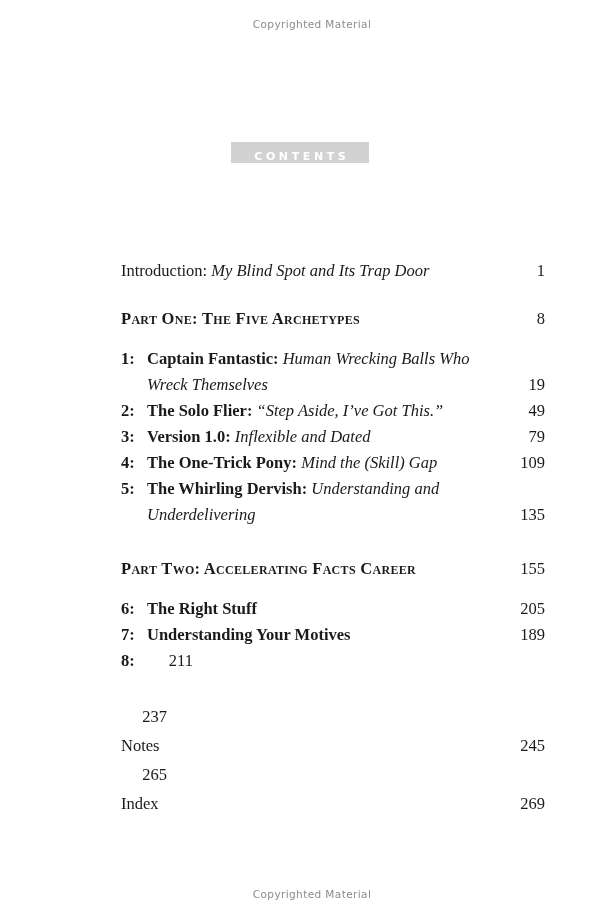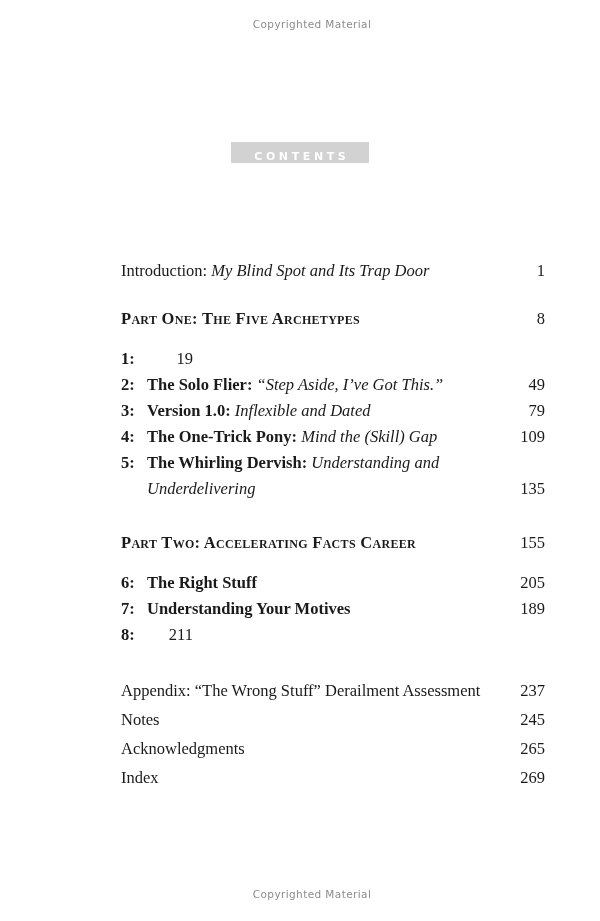--- a/index.html
+++ b/index.html
@@ -140,20 +140,25 @@
 
     <div class="entry">
       <div class="text-col smallcaps">Part One: The Five Archetypes</div>
       <div class="page-col">8</div>
     </div>
 
     <div class="gap-sm"></div>
 
     <div class="entry two-line">
       <div class="num-col">1:</div>
+      <div class="text-col">
+        <span class="bold">Captain Fantastic:</span>
+        <span class="ital">Human Wrecking Balls Who</span><br>
+        <span class="ital">Wreck Themselves</span>
+      </div>
       <div class="page-col">19</div>
     </div>
 
     <div class="entry">
       <div class="num-col">2:</div>
       <div class="text-col">
         <span class="bold">The Solo Flier:</span>
         <span class="ital">“Step Aside, I’ve Got This.”</span>
       </div>
       <div class="page-col">49</div>
@@ -213,29 +218,27 @@
     </div>
 
     <div class="entry two-line">
       <div class="num-col">8:</div>
       <div class="page-col">211</div>
     </div>
 
     <div class="gap-lg"></div>
 
     <div class="plain-entry">
-      <div class="text-col">Appendix: “The Wrong Stuff” Derailment Assessment</div>
       <div class="page-col">237</div>
     </div>
     <div class="plain-entry">
       <div class="text-col">Notes</div>
       <div class="page-col">245</div>
     </div>
     <div class="plain-entry">
-      <div class="text-col">Acknowledgments</div>
       <div class="page-col">265</div>
     </div>
     <div class="plain-entry">
       <div class="text-col">Index</div>
       <div class="page-col">269</div>
     </div>
 
   </div>
 
   <div class="watermark watermark-bottom">Copyrighted Material</div>

